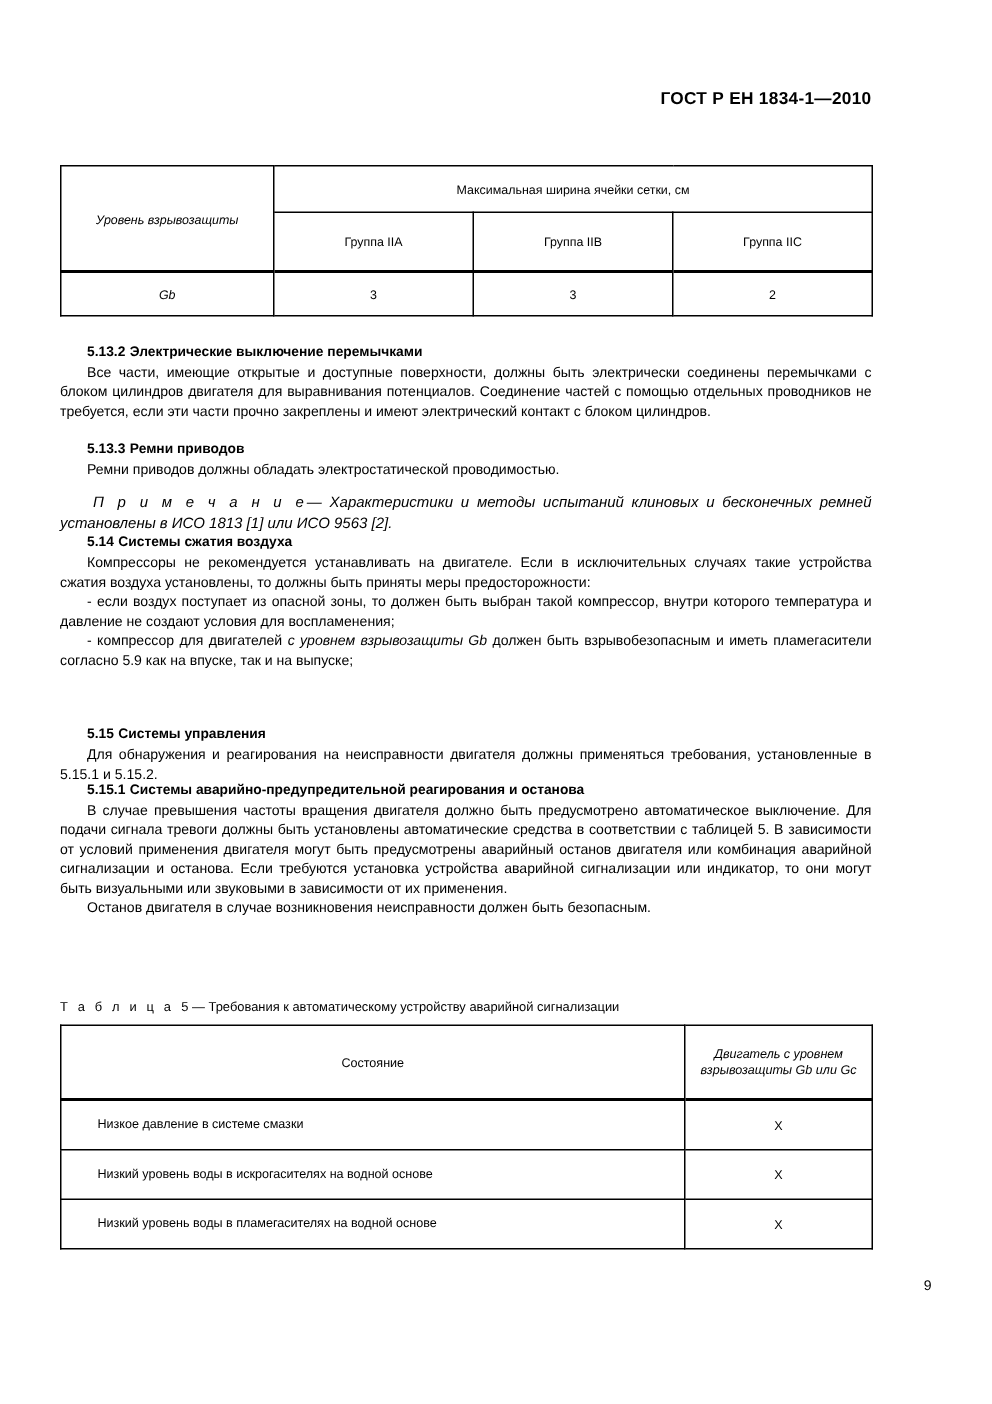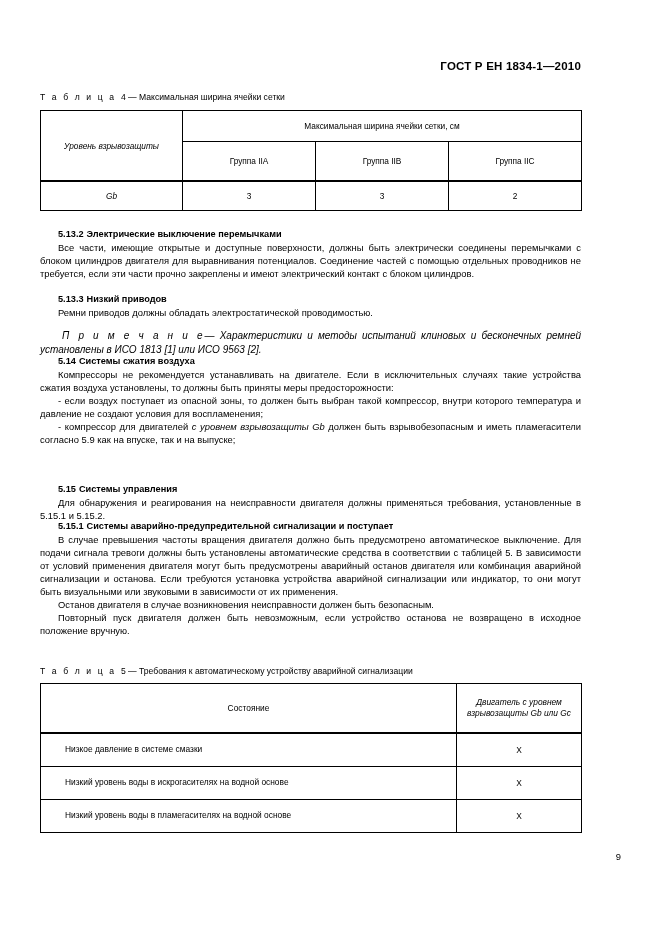--- a/index.html
+++ b/index.html
@@ -164,27 +164,20 @@
 </style>
 </head>
 <body>
 
 <div class="page">
 
   <div class="doc-header">
     <span>ГОСТ Р ЕН 1834-1—2010</span>
   </div>
 
-  <div class="blk" style="top:92px;">
-    <div class="tbl-caption">
-      <span class="sp">Т а б л и ц а</span><span>&nbsp; </span><span>4</span>
-      <span>—</span>
-      <span>Максимальная ширина ячейки сетки</span>
-    </div>
-  </div>
 
   <div class="blk" style="top:110px;">
     <table class="gost">
       <colgroup>
         <col style="width:142px">
         <col style="width:133px">
         <col style="width:133px">
         <col style="width:133px">
       </colgroup>
       <tbody>
@@ -209,21 +202,21 @@
 
   <div class="blk" style="top:229px;">
     <div class="h-sec" style="padding-left:18px;">
       <span class="num">5.13.2</span><span>Электрические выключение перемычками</span>
     </div>
     <p class="body ind" style="margin-top:3px;">Все части, имеющие открытые и доступные поверхности, должны быть электрически соединены перемычками с блоком цилиндров двигателя для выравнивания потенциалов. Соединение частей с помощью отдельных проводников не требуется, если эти части прочно закреплены и имеют электрический контакт с блоком цилиндров.</p>
   </div>
 
   <div class="blk" style="top:294px;">
     <div class="h-sec" style="padding-left:18px;">
-      <span class="num">5.13.3</span><span>Низкий приводов</span>
+      <span class="num">5.13.3</span><span>Ремни приводов</span>
     </div>
     <p class="body ind" style="margin-top:3px;">Ремни приводов должны обладать электростатической проводимостью.</p>
     <p class="note" style="margin-top:9px;">
       <span class="sp">П р и м е ч а н и е</span><span>—</span>
       <span>Характеристики и методы испытаний клиновых и бесконечных ремней установлены в ИСО 1813 [1] или ИСО 9563 [2].</span>
     </p>
   </div>
 
   <div class="blk" style="top:356px;">
     <div class="h-sec" style="padding-left:18px;">
@@ -243,25 +236,24 @@
 
   <div class="blk" style="top:484px;">
     <div class="h-sec" style="padding-left:18px;">
       <span class="num">5.15</span><span>Системы управления</span>
     </div>
     <p class="body ind" style="margin-top:3px;">Для обнаружения и реагирования на неисправности двигателя должны применяться требования, установленные в 5.15.1 и 5.15.2.</p>
   </div>
 
   <div class="blk" style="top:521px;">
     <div class="h-sec" style="padding-left:18px;">
-      <span class="num">5.15.1</span><span>Системы аварийно-предупредительной сигнализации и поступает</span>
+      <span class="num">5.15.1</span><span>Системы аварийно-предупредительной реагирования и останова</span>
     </div>
     <p class="body ind" style="margin-top:3px;">В случае превышения частоты вращения двигателя должно быть предусмотрено автоматическое выключение. Для подачи сигнала тревоги должны быть установлены автоматические средства в соответствии с таблицей 5. В зависимости от условий применения двигателя могут быть предусмотрены аварийный останов двигателя или комбинация аварийной сигнализации и останова. Если требуются установка устройства аварийной сигнализации или индикатор, то они могут быть визуальными или звуковыми в зависимости от их применения.</p>
     <p class="body ind">Останов двигателя в случае возникновения неисправности должен быть безопасным.</p>
-    <p class="body ind">Повторный пуск двигателя должен быть невозможным, если устройство останова не возвращено в исходное положение вручную.</p>
   </div>
 
   <div class="blk" style="top:666px;">
     <div class="tbl-caption">
       <span class="sp">Т а б л и ц а</span><span>&nbsp; </span><span>5</span>
       <span>—</span>
       <span>Требования к автоматическому устройству аварийной сигнализации</span>
     </div>
   </div>
 

